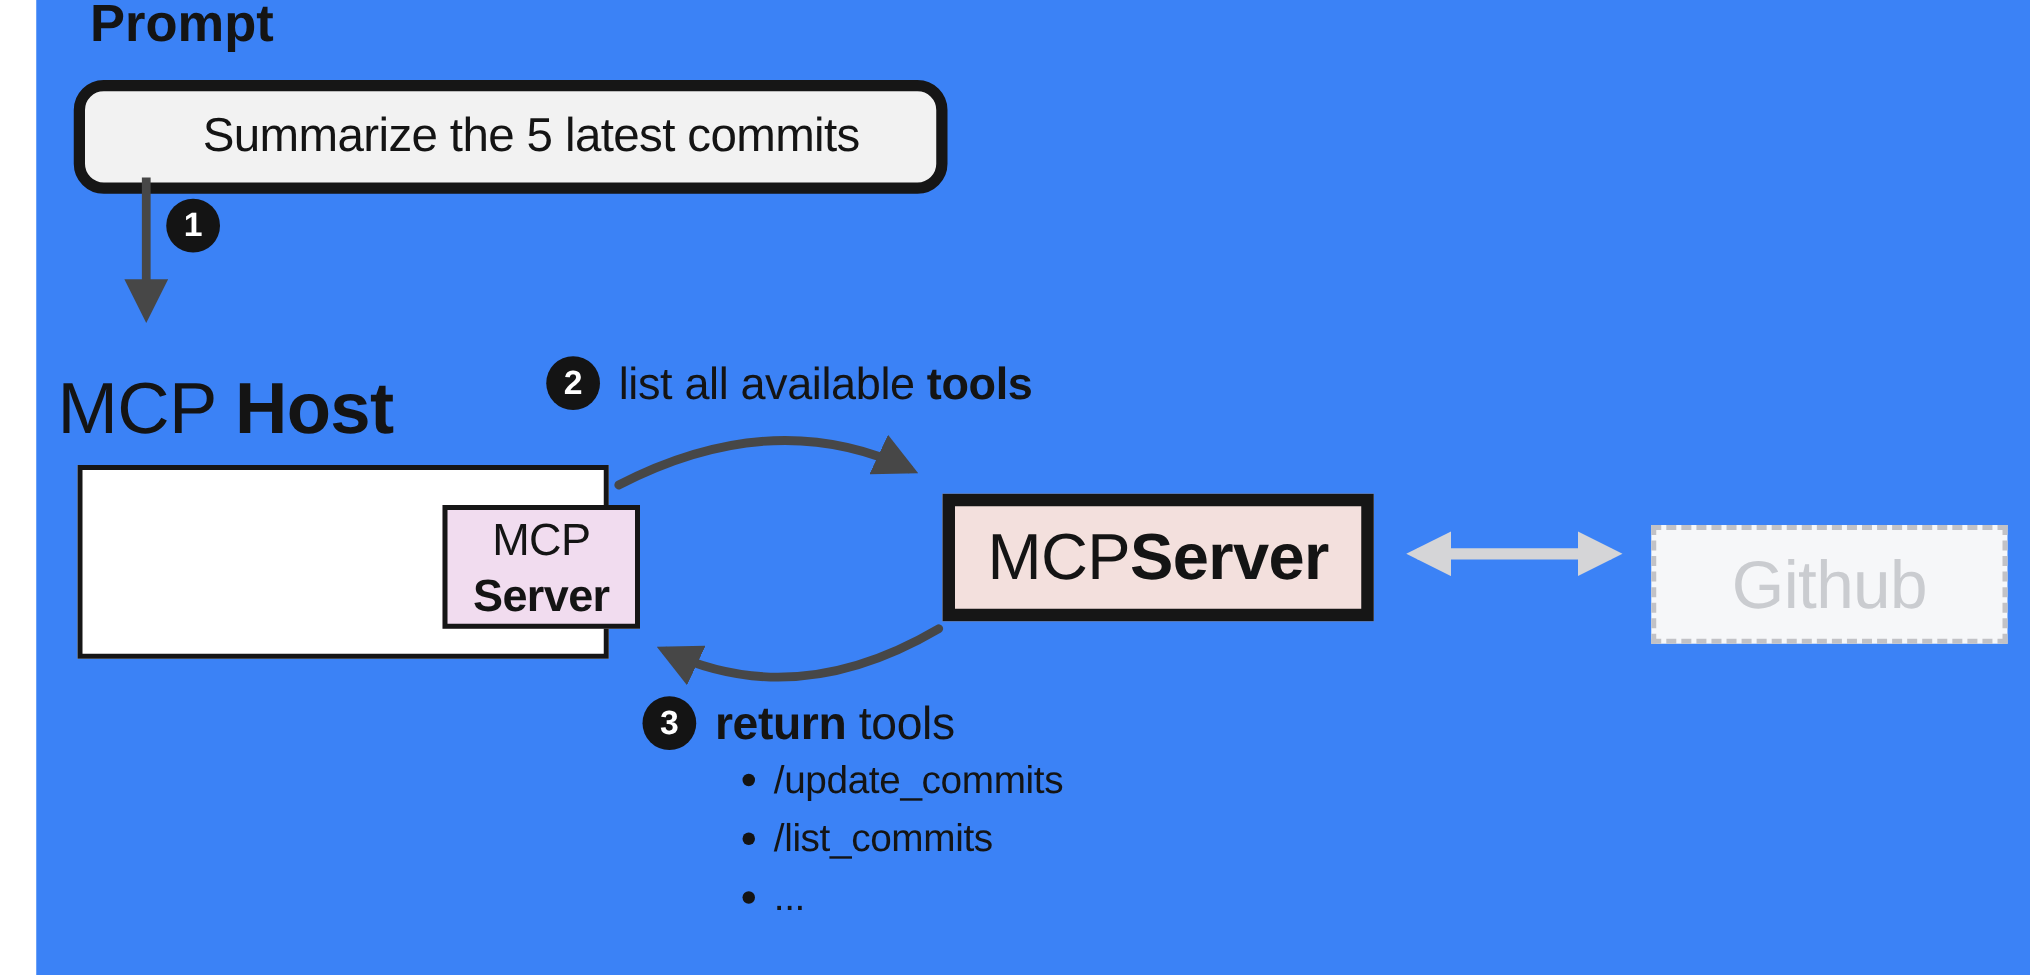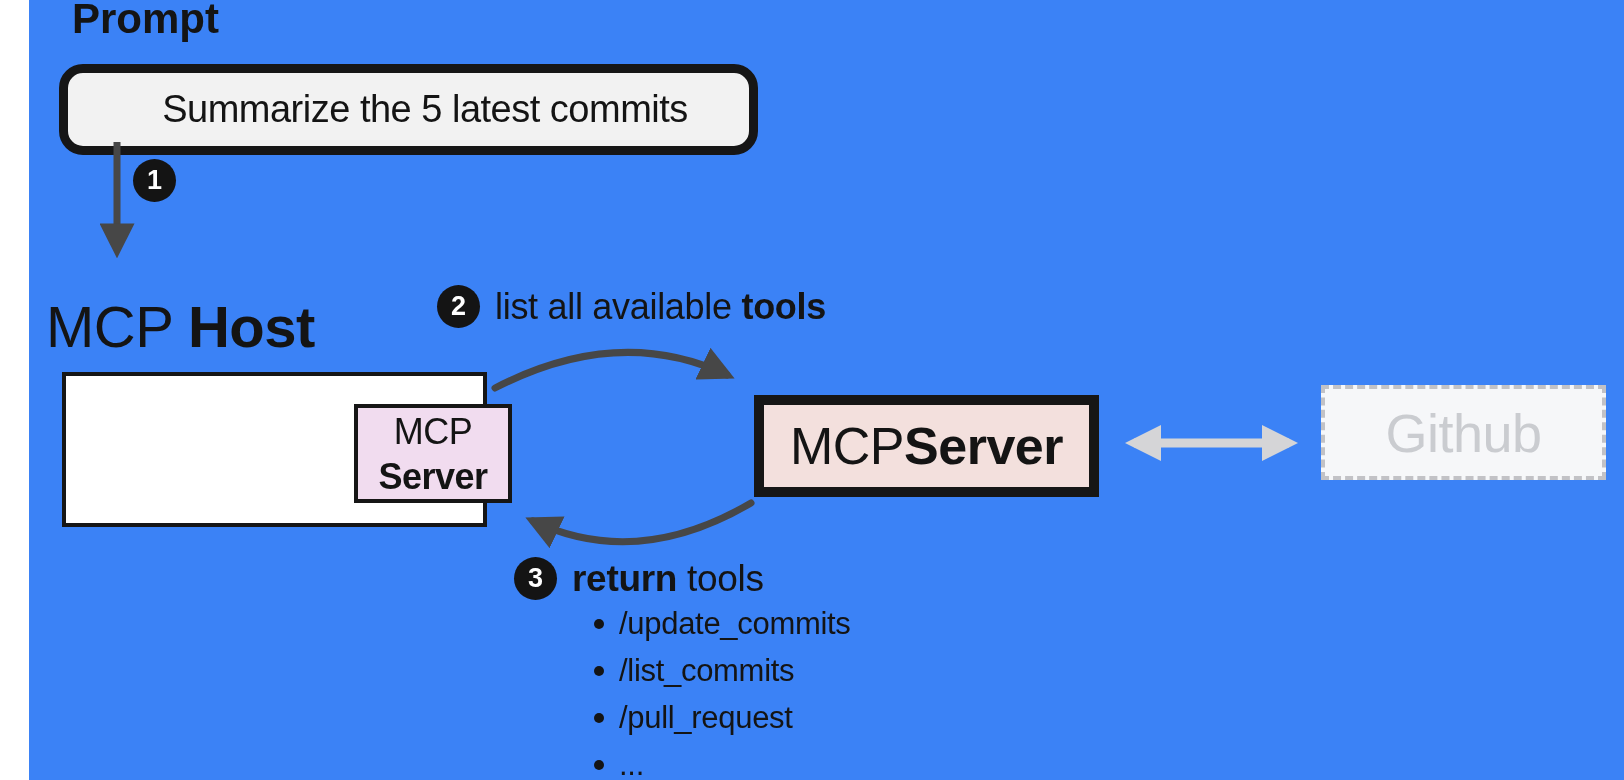--- a/index.html
+++ b/index.html
@@ -51,21 +51,21 @@
   .server-box{
     left:725px;top:395px;width:345px;height:102px;box-sizing:border-box;
     border:10px solid #161616;background:var(--server_fill,#f3e0dd);
     display:flex;align-items:center;justify-content:center;
     font-size:52px;white-space:nowrap;letter-spacing:-0.5px;
   }
   .server-box b{font-weight:700;}
 
   
   .github-box{
-    left:1292px;top:385px;width:285px;height:95px;box-sizing:border-box;
+    left:1292px;top:420px;width:285px;height:95px;box-sizing:border-box;
     border:4px dashed var(--github_border,#c2c2c6);background:var(--github_fill,#f6f7f9);
     display:flex;align-items:center;justify-content:center;
     font-size:54px;color:var(--github_text,#caccd0);letter-spacing:-0.5px;
   }
 
   
   .tools-list{left:556px;top:600px;margin:0;padding:0;list-style:none;}
   .tools-list li{
     position:relative;padding-left:34px;font-size:31px;line-height:47px;
     letter-spacing:-0.3px;white-space:nowrap;
@@ -116,21 +116,20 @@
   </div>
 
   <div class="abs step step-3">
     <div class="badge">3</div>
     <div class="step-label"><span></span><b>return</b><span> tools</span></div>
   </div>
 
   <ul class="abs tools-list">
     <li>/update_commits</li>
     <li>/list_commits</li>
-    <li>/pull_request</li>
     <li>...</li>
   </ul>
 
   <svg class="abs arrows" viewBox="0 0 1624 780" xmlns="http://www.w3.org/2000/svg">
     <defs>
       <marker id="ah-dark" markerWidth="5" markerHeight="5" refX="3.8" refY="2.5" orient="auto-start-reverse" markerUnits="strokeWidth">
         <path d="M0,0 L5,2.5 L0,5 z" style="fill:var(--arrow_dark,#474747)"></path>
       </marker>
       <marker id="ah-gray" markerWidth="4" markerHeight="4" refX="3" refY="2" orient="auto-start-reverse" markerUnits="strokeWidth">
         <path d="M0,0 L4,2 L0,4 z" style="fill:var(--gray_arrow,#d5d5d7)"></path>

